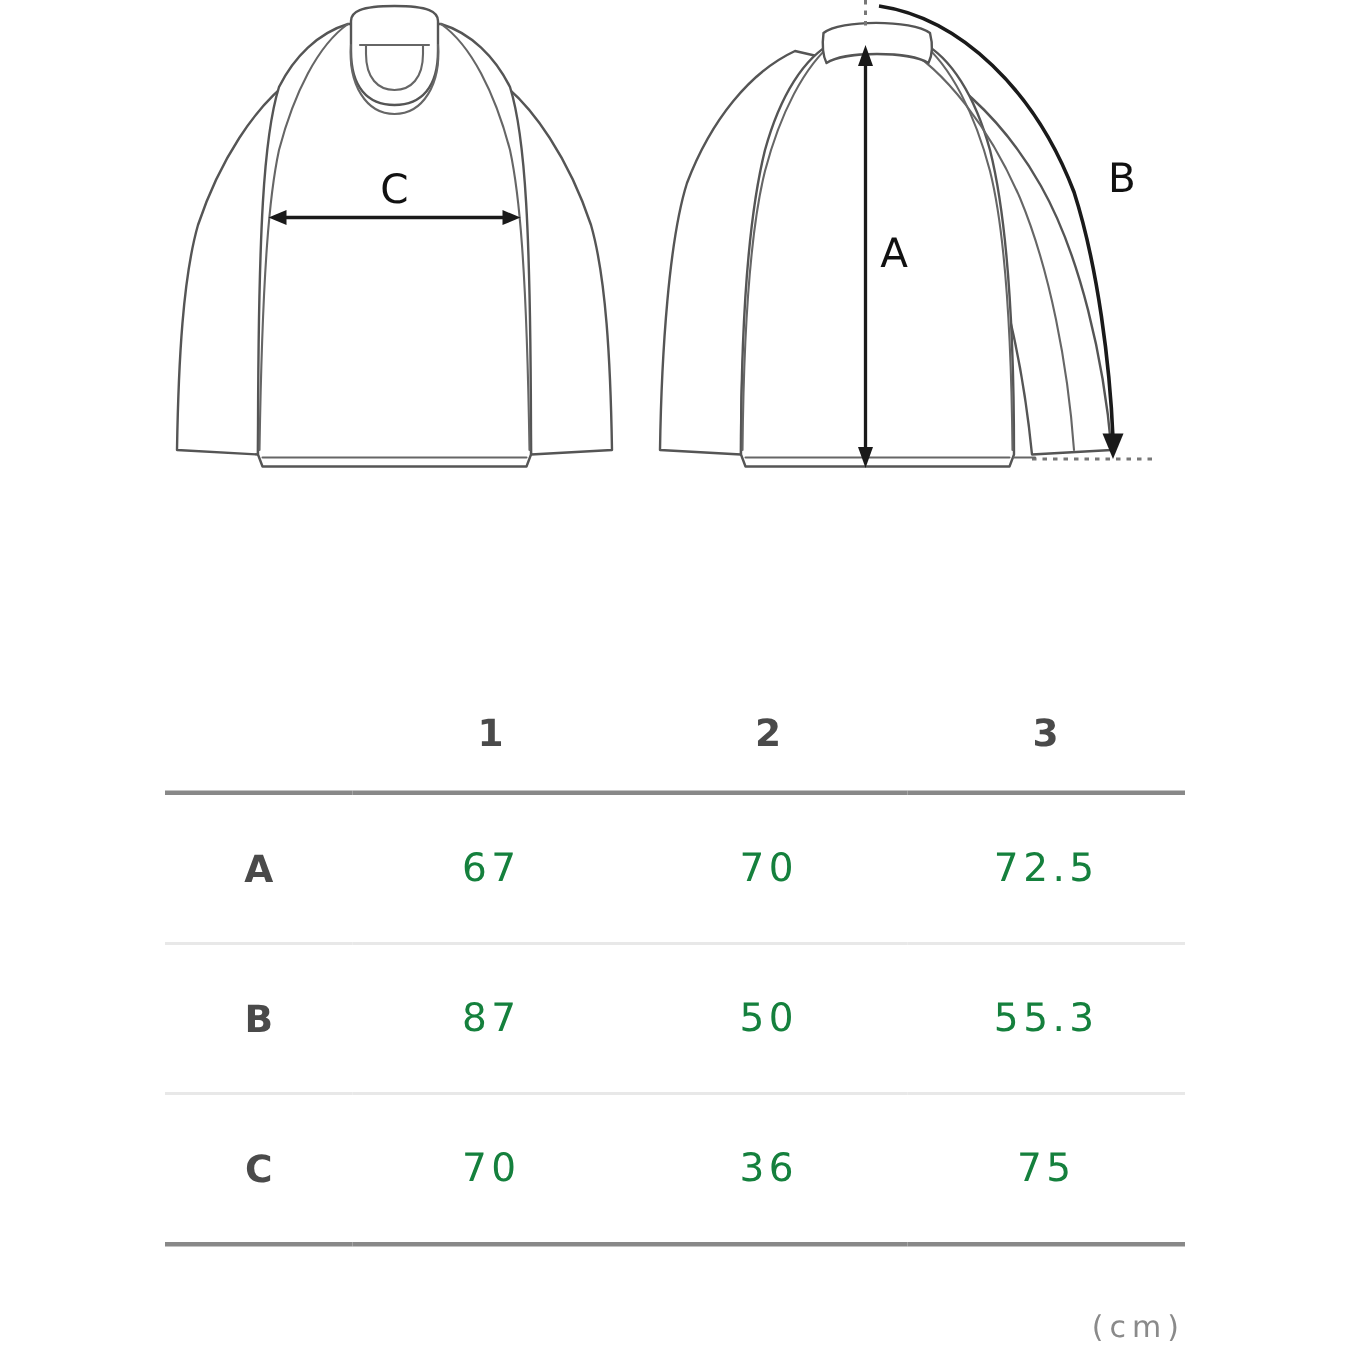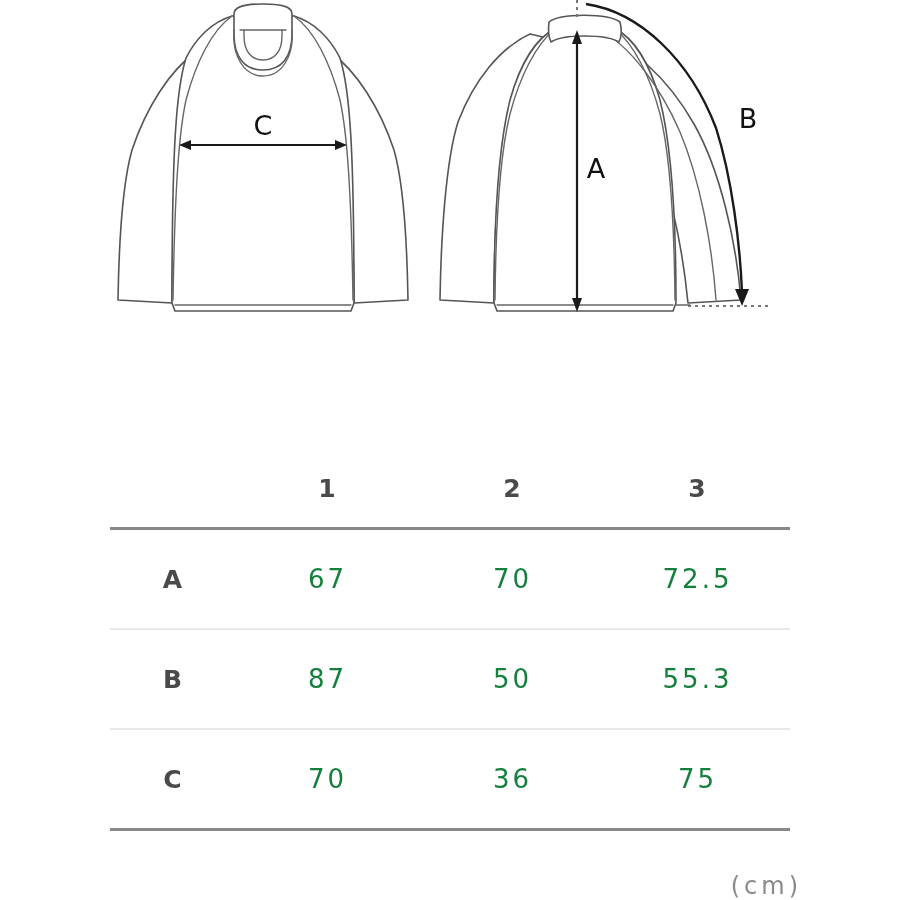--- a/index.html
+++ b/index.html
@@ -88,25 +88,24 @@
   table.size-table tbody tr:last-child td {
     border-bottom: 3px solid #888888;
   }
 
   #unit-note {
     position: absolute;
     left: 0;
     top: 872px;
     width: 790px;
     text-align: right;
-    font-size: 24px;
+    font-size: 20px;
     color: #8a8a8a;
     letter-spacing: 4px;
     font-family: "DejaVu Sans", sans-serif;
-    padding-left: 12px;
   }
 
   .garment-stroke {
     fill: #ffffff;
     stroke: #555555;
     stroke-width: 1.6;
     stroke-linejoin: round;
     stroke-linecap: round;
   }
   .garment-stroke-thin {

